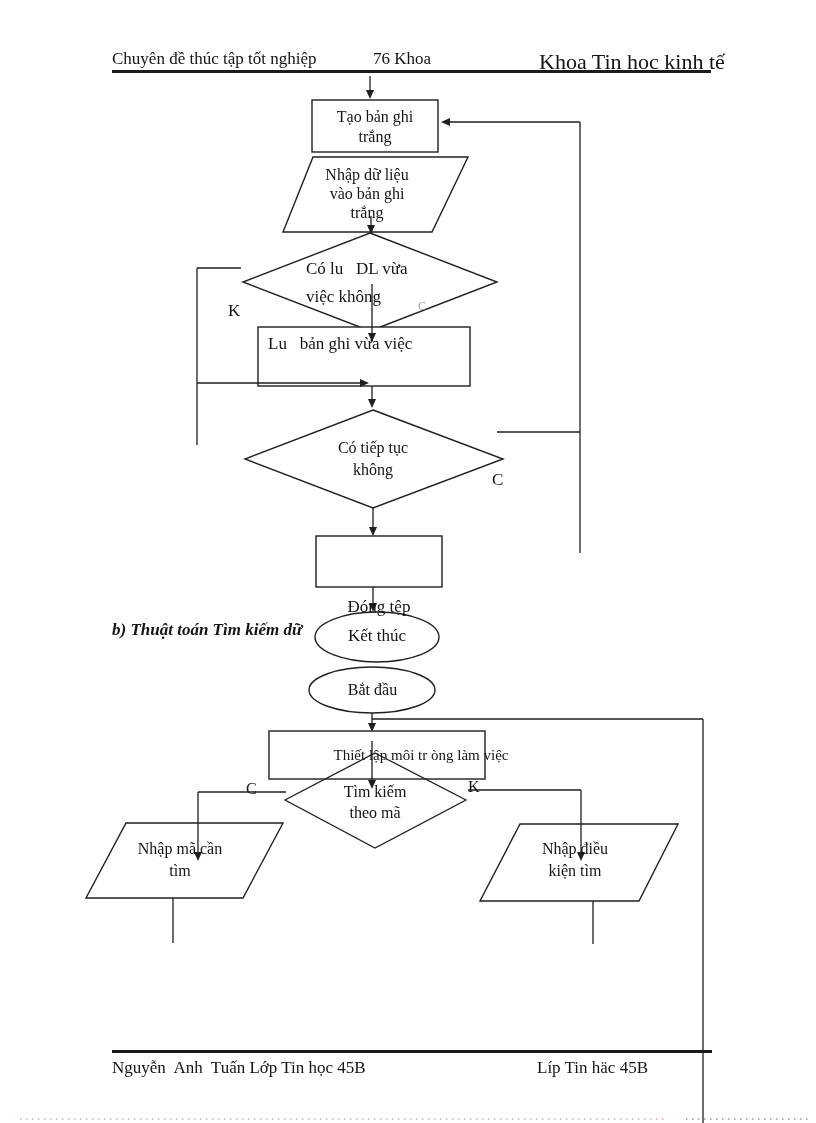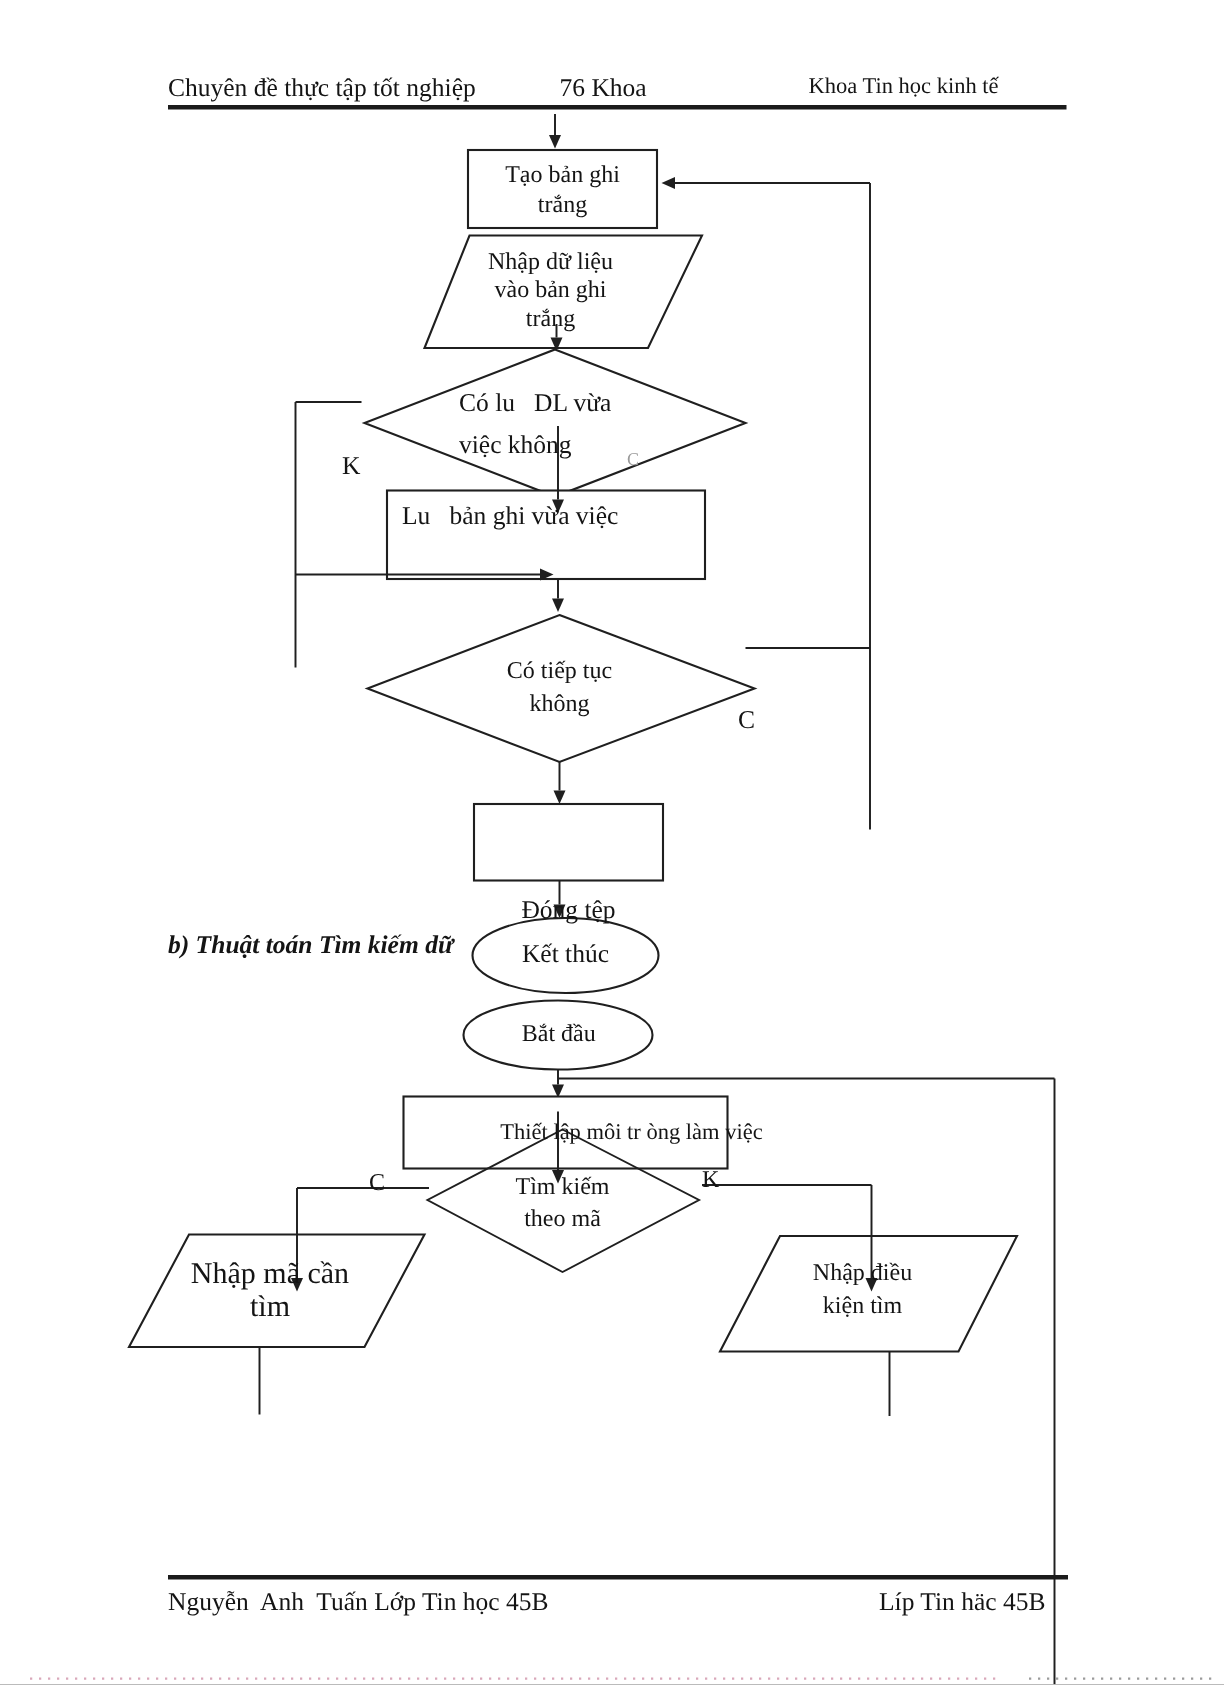--- a/index.html
+++ b/index.html
@@ -124,23 +124,23 @@
 
     <line class="con" x1="173" y1="898" x2="173" y2="943"></line>
     <line class="con" x1="593" y1="901" x2="593" y2="944"></line>
 
     <g>
       <line x1="20" y1="1119" x2="668" y2="1119" stroke="#d9a8ba" stroke-width="1.5" stroke-dasharray="1.5 4.5"></line>
       <line x1="686" y1="1119" x2="812" y2="1119" stroke="#9b9b9b" stroke-width="1.5" stroke-dasharray="1.5 4.5"></line>
     </g>
   </svg>
 
-  <div class="txt" style="left:112px;top:49px;font-size:17px;">Chuyên đề thực tập tốt nghiệp</div>
+  <div class="txt" style="left:112px;top:49px;font-size:17px;">Chuyên đề thúc tập tốt nghiệp</div>
   <div class="txt" style="left:373px;top:49px;font-size:17px;">76 Khoa</div>
-  <div class="txt" style="left:539px;top:49px;font-size:15px;">Khoa Tin học kinh tế</div>
+  <div class="txt" style="left:539px;top:49px;font-size:22px;">Khoa Tin học kinh tế</div>
   <div class="rule" style="left:112px;top:70px;width:599px;height:2.5px;"></div>
 
   <div class="txt ctr" style="left:312px;top:107px;width:126px;font-size:16px;line-height:20px;">Tạo bản ghi
 trắng</div>
 
   <div class="txt ctr" style="left:287px;top:165px;width:160px;font-size:16px;line-height:19px;">Nhập dữ liệu
 vào bản ghi
 trắng</div>
 
   <div class="txt" style="left:306px;top:255px;font-size:17px;line-height:28px;">Có lu   DL vừa
@@ -165,23 +165,23 @@
 
   <div class="txt ctr" style="left:269px;top:746px;width:216px;font-size:15px;padding-left:44px;">Thiết lập môi tr òng làm việc</div>
 
   <div class="txt ctr" style="left:315px;top:781px;width:120px;font-size:16px;line-height:21px;">Tìm kiếm
 theo mã</div>
 
   <div class="txt" style="left:246px;top:779px;font-size:16px;">C</div>
 
   <div class="txt" style="left:468px;top:777px;font-size:16px;">K</div>
 
-  <div class="txt ctr" style="left:105px;top:838px;width:150px;font-size:20px;line-height:22px;">Nhập mã cần
+  <div class="txt ctr" style="left:105px;top:838px;width:150px;font-size:16px;line-height:22px;">Nhập mã cần
 tìm</div>
 
   <div class="txt ctr" style="left:500px;top:838px;width:150px;font-size:16px;line-height:22px;">Nhập điều
 kiện tìm</div>
 
   <div class="rule" style="left:112px;top:1050px;width:600px;height:2.5px;"></div>
   <div class="txt" style="left:112px;top:1058px;font-size:17px;">Nguyễn  Anh  Tuấn Lớp Tin học 45B</div>
-  <div class="txt" style="left:537px;top:1058px;width:160px;text-align:right;font-size:17px;">Líp Tin häc 45B</div>
+  <div class="txt" style="left:537px;top:1058px;width:160px;font-size:17px;">Líp Tin häc 45B</div>
 
 </div>
 
 </body></html>

